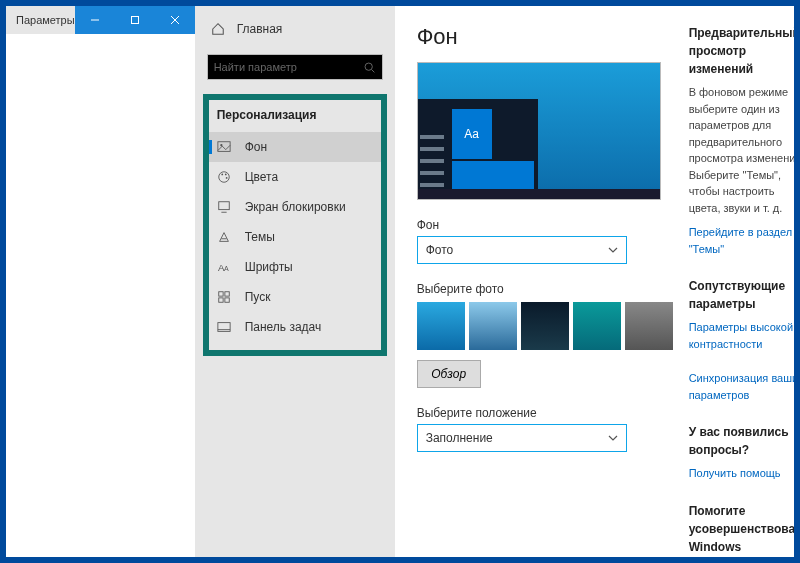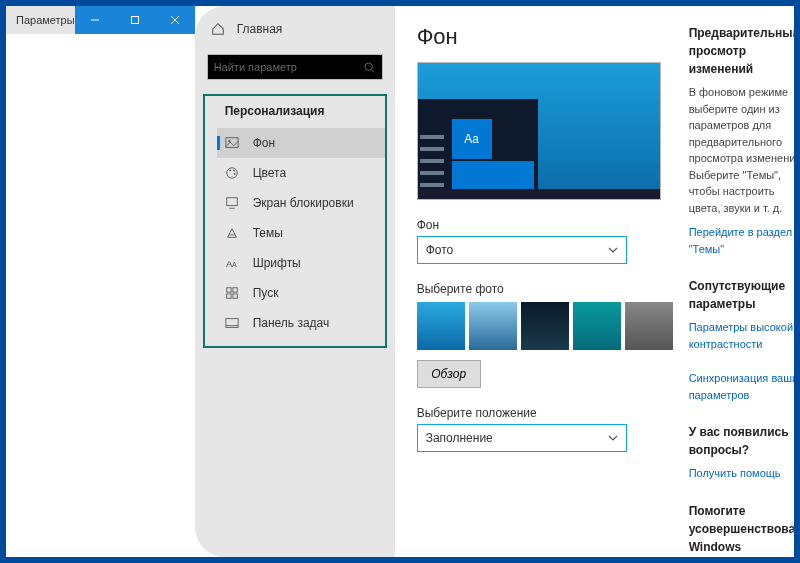--- a/index.html
+++ b/index.html
@@ -4,41 +4,41 @@
   <style>
     * { box-sizing: border-box; margin: 0; padding: 0; font-family: 'Segoe UI', Tahoma, sans-serif; }
     body { background: #004a9c; width: 800px; height: 563px; overflow: hidden; padding: 6px; }
     .window { width: 100%; height: 100%; background: #fff; display: flex; flex-direction: row; }
     .titlebar { height: 28px; background: #e6e6e6; display: flex; align-items: center; justify-content: space-between; font-size: 11px; color: #333; }
     .titlebar-title { padding-left: 10px; }
     .window-controls { display: flex; }
     .window-controls div { width: 40px; height: 28px; display: flex; align-items: center; justify-content: center; font-size: 12px; background: #1a85d8; color: #fff; }
     .window-controls div.close { background: #1a85d8; }
     .window-controls div svg { width: 10px; height: 10px; }
-    .body { flex: 1; display: flex; overflow: hidden; border-radius: 30px; }
+    .body { flex: 1; display: flex; overflow: hidden; }
     .sidebar { width: 200px; background: #e6e6e6; display: flex; flex-direction: column; padding: 10px 0; font-size: 12px; color: #333; }
     .home-link { display: flex; align-items: center; gap: 12px; padding: 6px 16px; margin-bottom: 8px; }
     .home-link svg { width: 14px; height: 14px; }
     .search-box { margin: 4px 12px 14px 12px; height: 26px; background: #000000; border: 1px solid #bbb; display: flex; align-items: center; padding: 0 6px; font-size: 11px; color: #666; justify-content: space-between; }
     .search-box svg { width: 13px; height: 13px; }
-    .highlight-box { border: 2px solid #0f766e; margin: 0 8px; padding: 6px 0 8px 12px; }
+    .highlight-box { border: 6px solid #0f766e; margin: 0 8px; padding: 6px 0 8px 0; }
     .section-title { padding: 2px 8px 10px 8px; font-size: 12px; font-weight: 600; color: #222; }
     .nav-item { display: flex; align-items: center; gap: 14px; padding: 8px 8px; font-size: 12px; color: #333; cursor: default; }
     .nav-item svg { width: 14px; height: 14px; flex-shrink: 0; }
     .nav-item.active { background: #d0d0d0; }
     .active-bar { width: 3px; height: 14px; background: #0078d4; position: absolute; left: 0; }
     .nav-item { position: relative; }
     .main { flex: 1; display: flex; padding: 18px 22px; overflow: hidden; background: #fff; }
     .central { flex: 1; padding-right: 16px; }
     .right { width: 200px; font-size: 11px; color: #444; line-height: 1.5; }
     h1 { font-size: 22px; font-weight: 400; margin-bottom: 12px; color: #222; }
     .preview { width: 244px; height: 138px; border: 1px solid #bbb; background: linear-gradient(180deg,#1b9dd9 0%,#0b6aa8 100%); position: relative; overflow: hidden; }
     .preview .taskbar { position: absolute; bottom: 0; left: 0; right: 0; height: 10px; background: #1a1a2e; }
     .preview .start { position: absolute; bottom: 10px; left: 0; width: 120px; height: 90px; background: #0e1a2b; }
-    .preview .tile1 { position: absolute; left: 34px; bottom: 40px; width: 40px; height: 40px; background: #0078d4; display:flex; align-items:center; justify-content:center; color:#fff; font-size:12px; }
+    .preview .tile1 { position: absolute; left: 34px; bottom: 40px; width: 40px; height: 50px; background: #0078d4; display:flex; align-items:center; justify-content:center; color:#fff; font-size:12px; }
     .preview .tile2 { position: absolute; left: 34px; bottom: 10px; width: 82px; height: 28px; background: #0078d4; }
     .preview .sidebar-small { position: absolute; left: 2px; bottom: 12px; width: 30px; display:flex; flex-direction:column; gap:8px; }
     .preview .sidebar-small div { height: 4px; background: #6a7a8a; width: 24px; }
     .label { font-size: 12px; color: #333; margin-top: 18px; margin-bottom: 4px; }
     .combo { width: 210px; height: 28px; border: 1px solid #0ea5e9; display: flex; align-items: center; justify-content: space-between; padding: 0 8px; font-size: 12px; color: #333; }
     .combo svg { width: 10px; height: 10px; }
     .thumbs { display: flex; gap: 4px; margin-top: 6px; }
     .thumbs div { width: 48px; height: 48px; }
     .t1{background:linear-gradient(180deg,#2aa9e0,#0b6aa8);}
     .t2{background:linear-gradient(180deg,#8cc9ea,#2a6a9a);}

